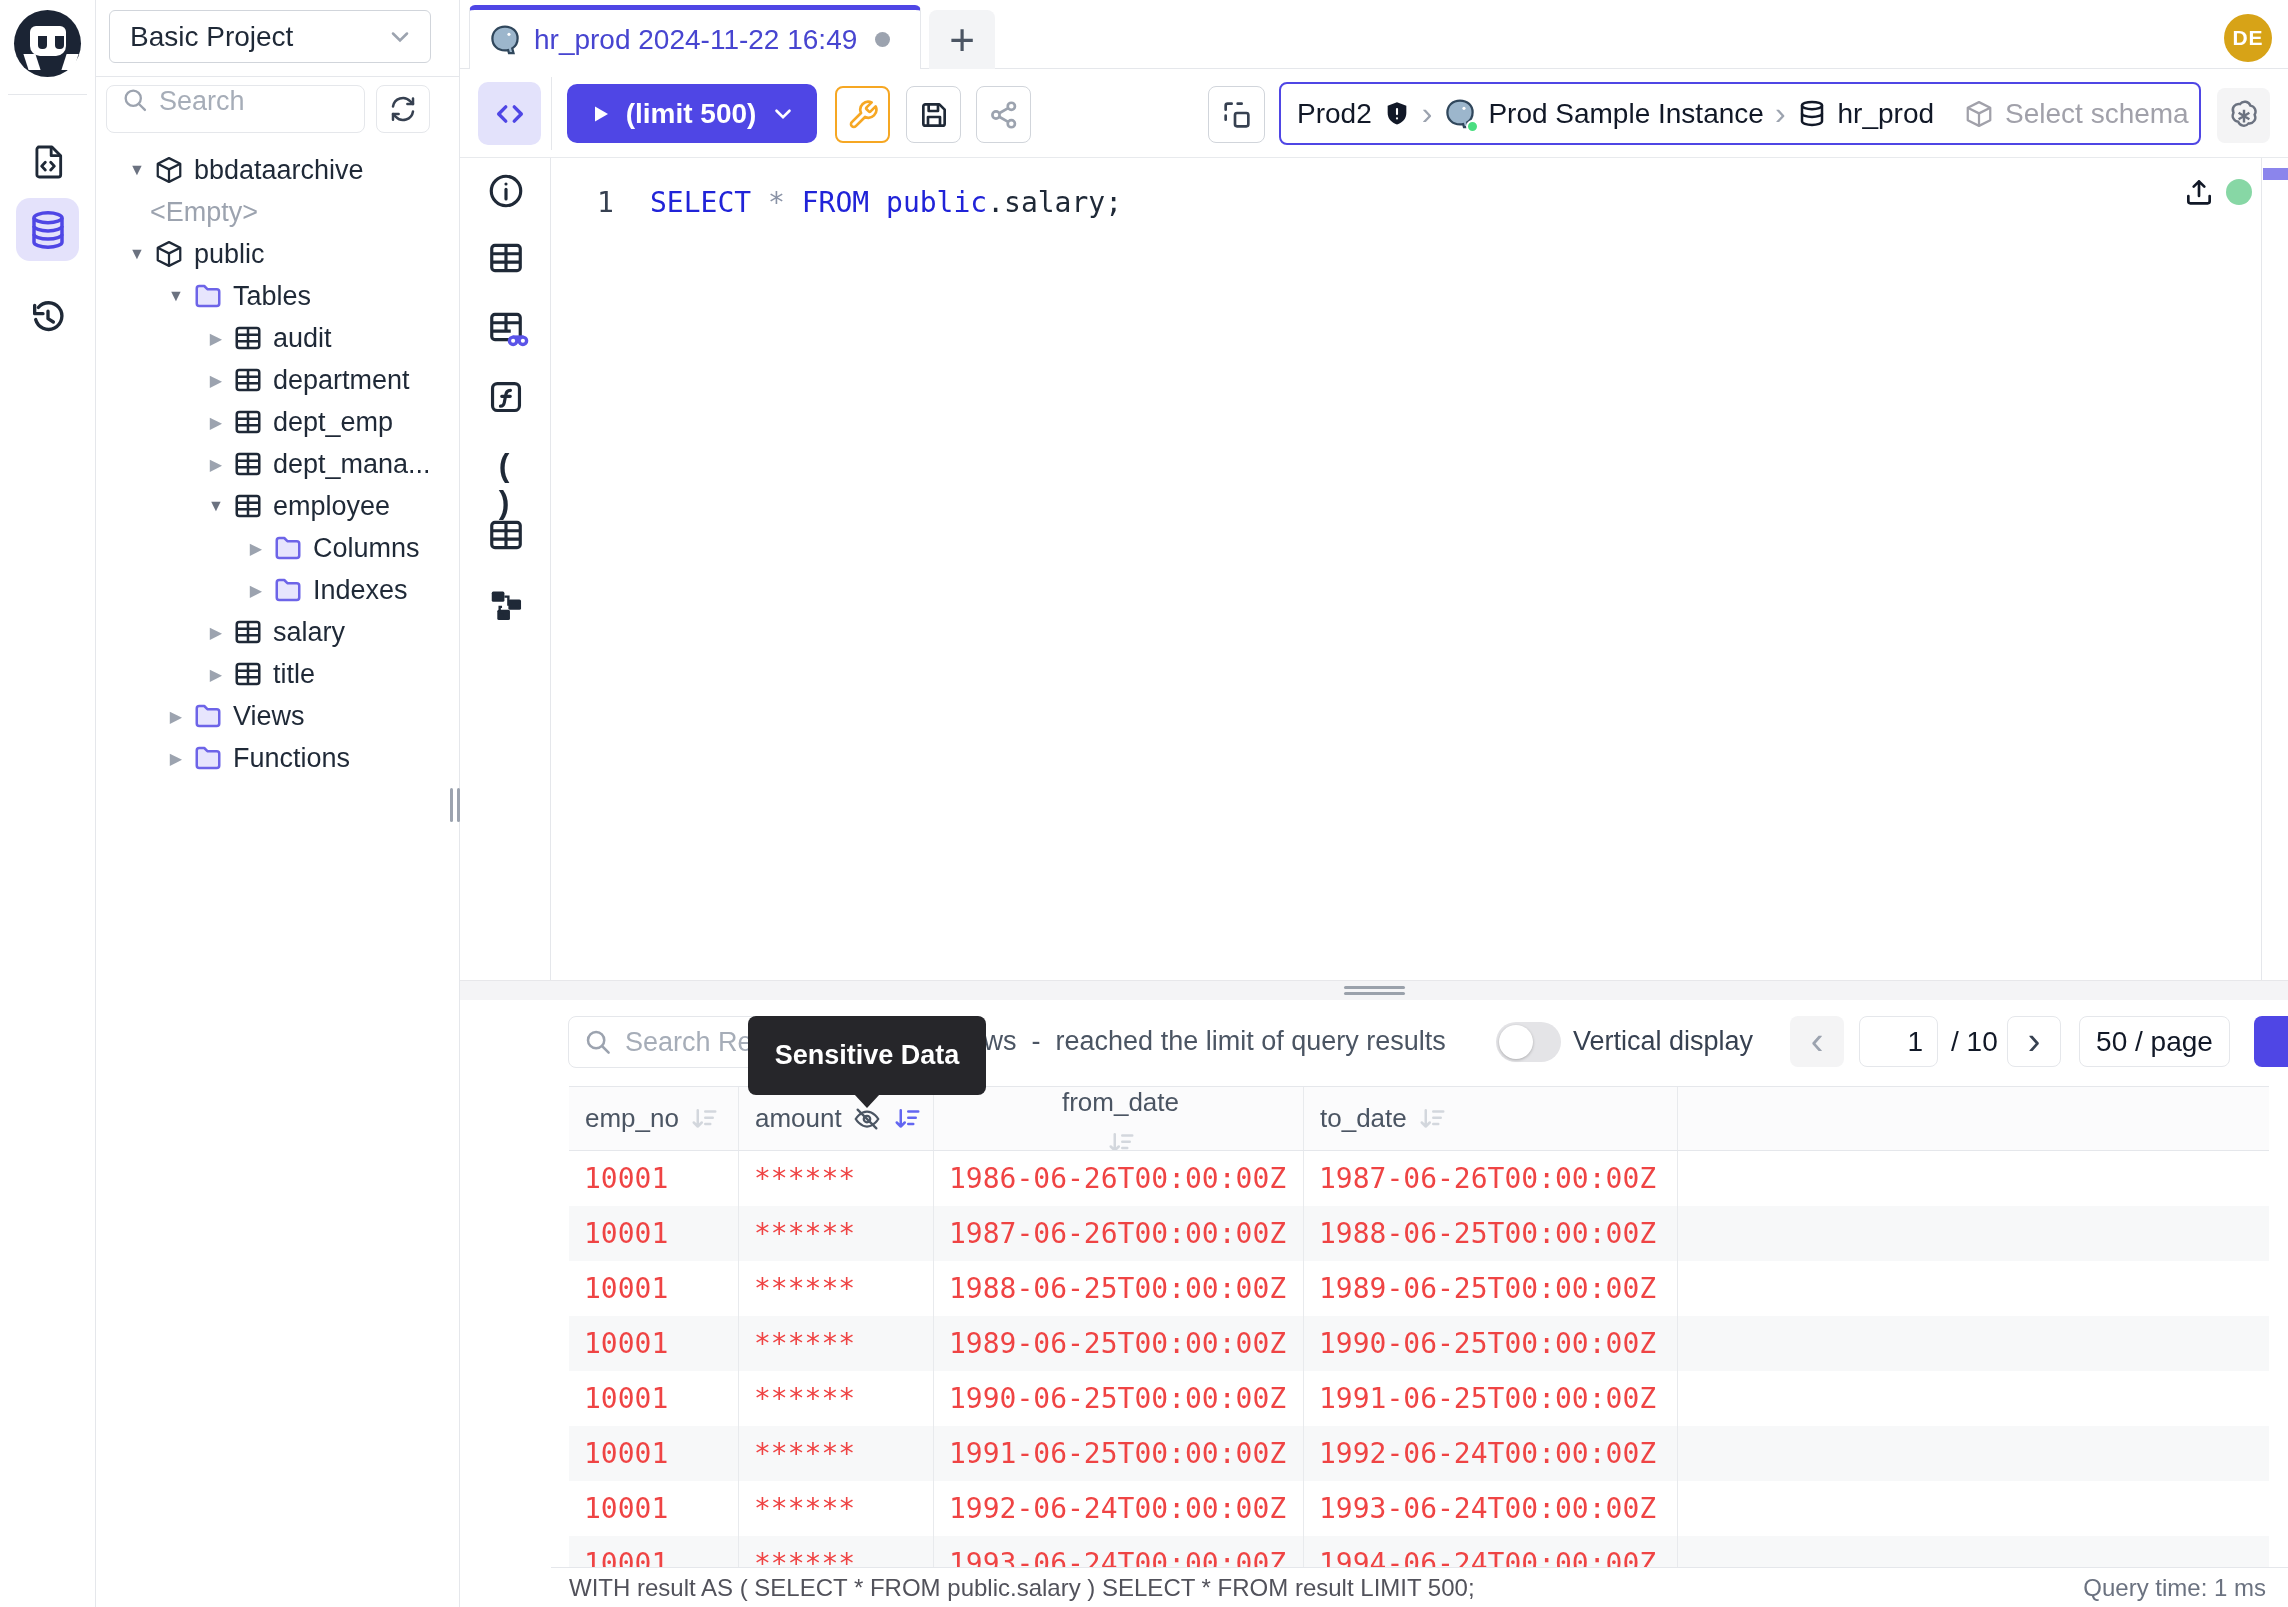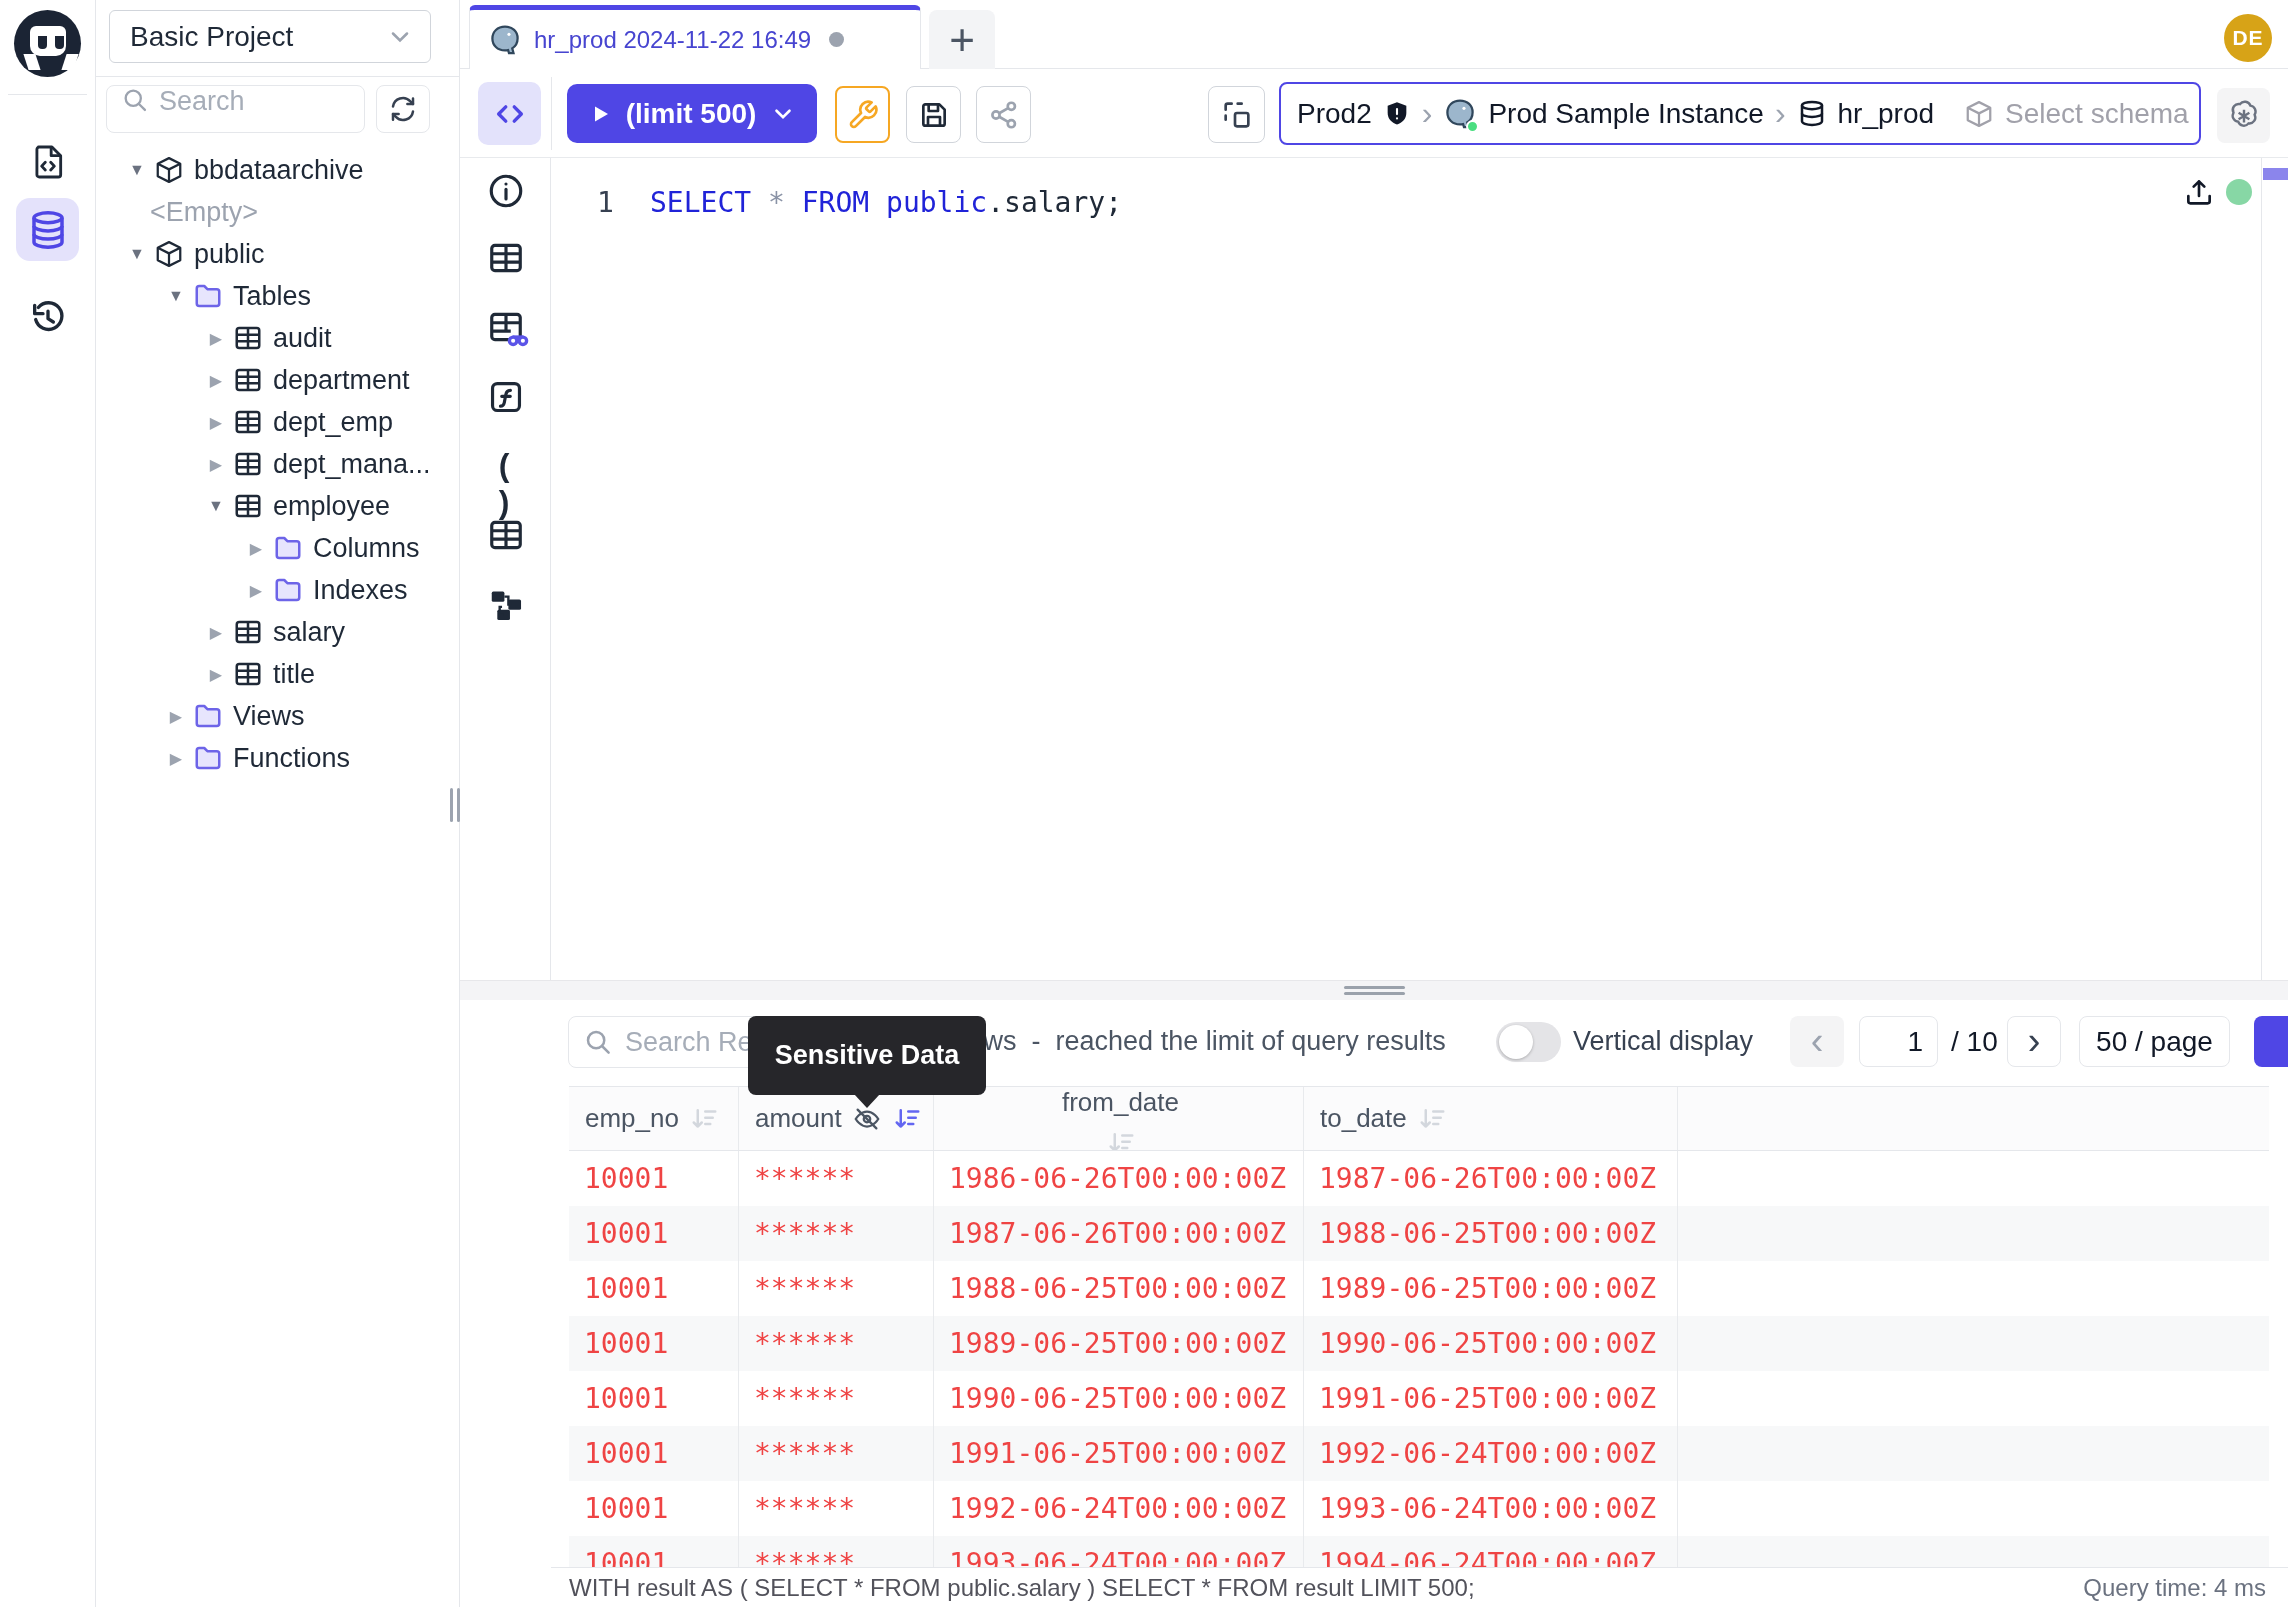--- a/index.html
+++ b/index.html
@@ -44,21 +44,21 @@
   #tree-resizer { position:absolute; left:354px; top:788px; width:12px; height:34px; display:flex; gap:4px; }
   #tree-resizer i { width:3px; height:34px; background:#9ca3af; border-radius:2px; }
 
   
   #main { position:absolute; left:460px; top:0; width:1829px; height:1608px; overflow:hidden; }
 
   #topbar { position:absolute; left:0; top:0; width:1829px; height:69px; border-bottom:1px solid #e5e7eb; background:#fff; }
   #tab-active { position:absolute; left:9px; top:5px; width:452px; height:64px; background:#fff;
     border:1px solid #e5e7eb; border-bottom:none; border-top:5px solid #4f46e5; border-radius:6px 6px 0 0;
     display:flex; align-items:center; gap:12px; padding:0 18px; }
-  #tab-active .title { font-size:24px; color:#4745d0; white-space:nowrap; }
+  #tab-active .title { font-size:28px; color:#4745d0; white-space:nowrap; }
   #tab-active .dot { width:15px; height:15px; border-radius:50%; background:#9ca3af; margin-left:6px; }
   #tab-plus { position:absolute; left:469px; top:10px; width:66px; height:59px; background:#f3f4f6;
     border-radius:8px 8px 0 0; display:flex; align-items:center; justify-content:center;
     font-size:44px; color:#4b5563; font-weight:300; }
   #avatar { position:absolute; right:17px; top:14px; width:48px; height:48px; border-radius:50%;
     background:#d7a317; color:#fff; font-weight:bold; font-size:21px;
     display:flex; align-items:center; justify-content:center; letter-spacing:1px; }
 
   #toolbar { position:absolute; left:0; top:69px; width:1829px; height:89px; background:#fff; border-bottom:1px solid #e8eaed; }
   #code-btn { position:absolute; left:18px; top:13px; width:63px; height:63px; background:#e3e2fb;
@@ -684,16 +684,16 @@
 
   </div>
 
   <div id="tooltip">
     <span>Sensitive Data</span>
     <span class="arrow"></span>
   </div>
 
   <div id="statusbar">
     <span class="q">WITH result AS ( SELECT * FROM public.salary ) SELECT * FROM result LIMIT 500;</span>
-    <span class="t">Query time: 4 ms</span>
+    <span class="t">Query time: 1 ms</span>
   </div>
 </div>
 
 
 </body></html>

